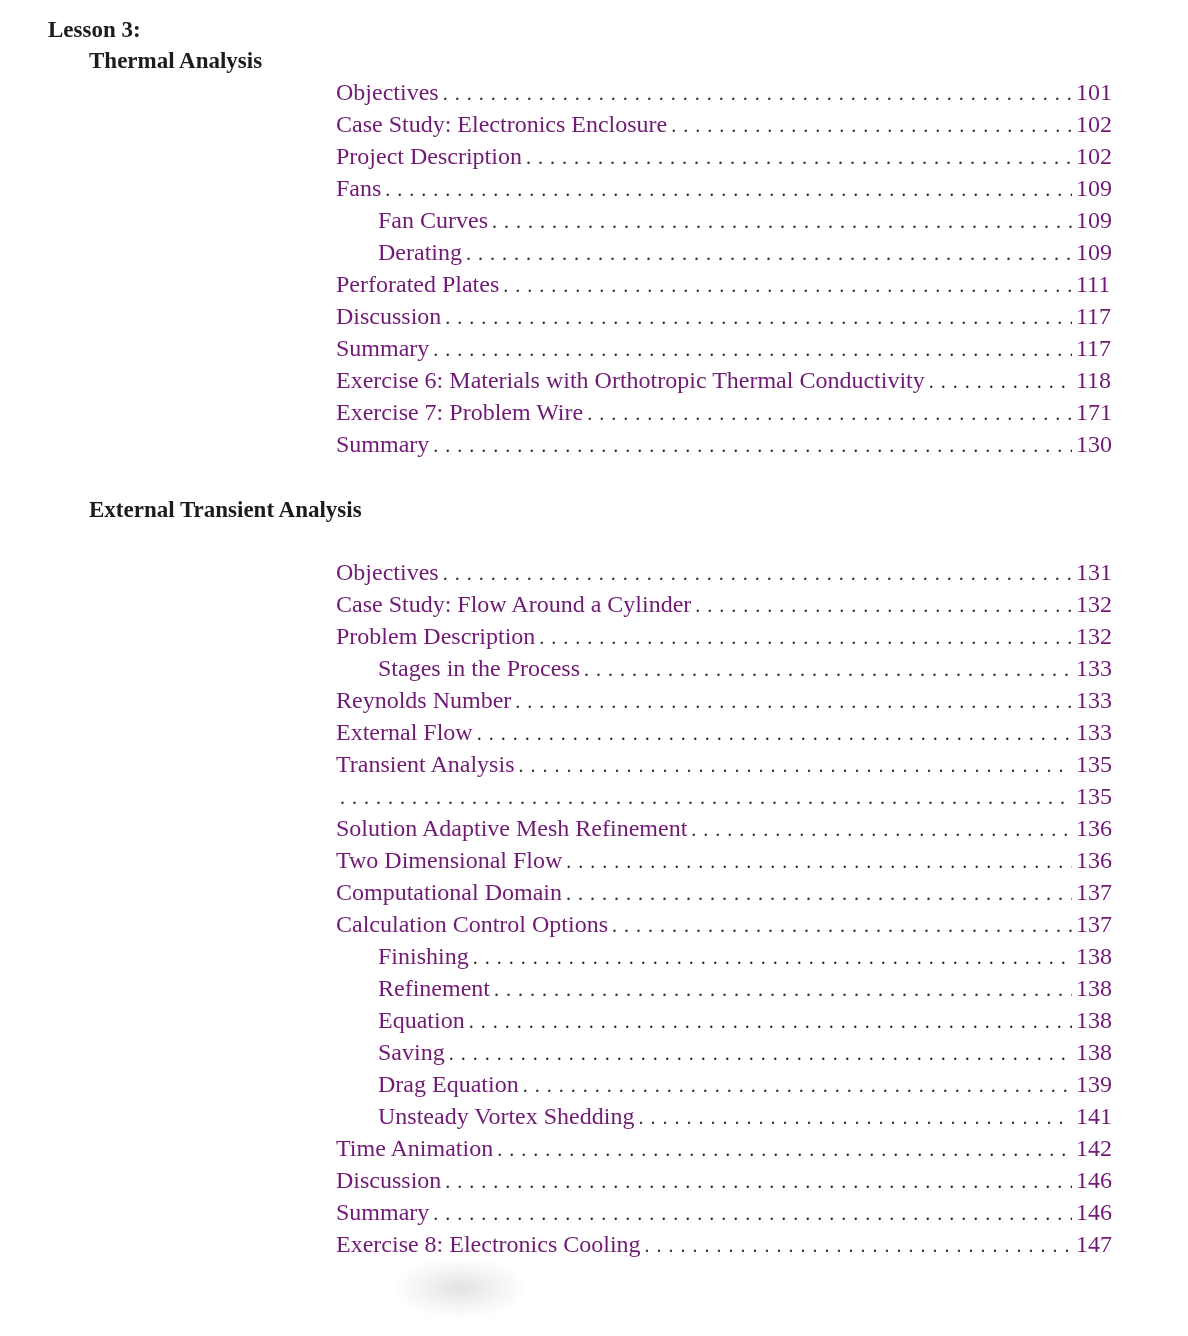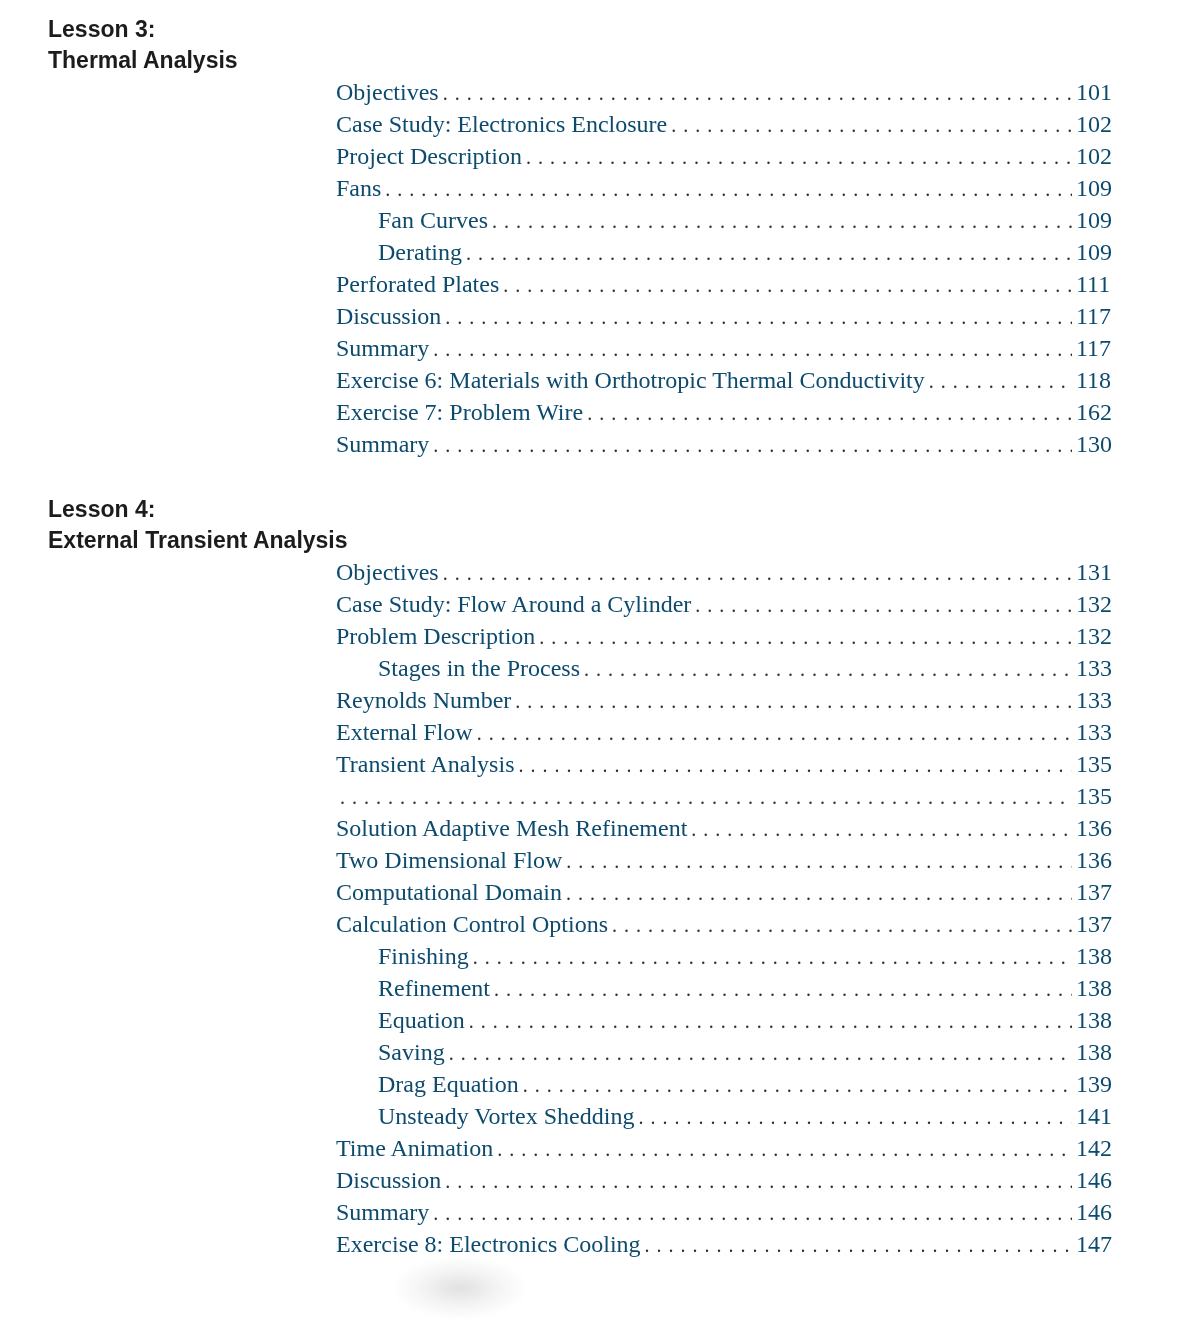--- a/index.html
+++ b/index.html
@@ -1,20 +1,20 @@
 <!DOCTYPE html>
 <html><head>
 <meta charset="utf-8">
 <style>
   html, body { margin: 0; padding: 0; background: #ffffff; }
   body { width: 1188px; height: 1336px; position: relative; overflow: hidden; color: #1a1a1a; }
-  .lesson { position: absolute; left: 48px; font-family: Liberation Sans, sans-serif; font-weight: bold; font-size: 23px; line-height: 31px; color: #1c1c1c; }
+  .lesson { position: absolute; left: 48px; font-family: Liberation Serif, serif; font-weight: bold; font-size: 23px; line-height: 31px; color: #1c1c1c; }
   .lesson .num { display: block; }
-  .lesson .title { display: block; }
-  .toc { position: absolute; left: 336px; width: 780px; font-family: "Liberation Serif", "DejaVu Serif", serif; font-size: 24px; color: #0c4a6e; }
+  .lesson .title { display: block; margin-left: 41px; }
+  .toc { position: absolute; left: 336px; width: 780px; font-family: "Liberation Serif", "DejaVu Serif", serif; font-size: 24px; color: #701a75; }
   .entry { display: flex; align-items: baseline; height: 32px; line-height: 32px; white-space: nowrap; }
   .entry.sub .label { padding-left: 42px; }
   .label { flex: 0 0 auto; }
   .leader { flex: 1 1 auto; overflow: hidden; margin: 0 4px; color: #333; letter-spacing: 6.5px; font-size: 20px; }
   .leader::before { content: ". . . . . . . . . . . . . . . . . . . . . . . . . . . . . . . . . . . . . . . . . . . . . . . . . . . . . . . . . . . . . . . . . . . . . . . . . . . . . . . . . . . . . . . . . . . . . . . . . . . . ."; letter-spacing: 0; word-spacing: 2px; }
   .page { flex: 0 0 auto; width: 40px; }
   .smudge { position: absolute; left: 395px; top: 1258px; width: 130px; height: 60px; background: radial-gradient(ellipse at center, rgba(120,120,120,0.22) 0%, rgba(160,160,160,0.10) 45%, rgba(255,255,255,0) 75%); }
 </style>
 </head>
 <body>
@@ -70,31 +70,30 @@
       <span class="page">117</span>
     </div>
     <div class="entry">
       <span class="label">Exercise 6: Materials with Orthotropic Thermal Conductivity</span>
       <span class="leader"></span>
       <span class="page">118</span>
     </div>
     <div class="entry">
       <span class="label">Exercise 7: Problem Wire</span>
       <span class="leader"></span>
-      <span class="page">162</span>
+      <span class="page">171</span>
     </div>
     <div class="entry">
       <span class="label">Summary</span>
       <span class="leader"></span>
       <span class="page">130</span>
     </div>
   </div>
 
 <div class="lesson" style="top:494px;">
-  <span class="num">Lesson 4:</span>
   <span class="title">External Transient Analysis</span>
 </div>
 <div class="toc" style="top:556px;">
     <div class="entry">
       <span class="label">Objectives</span>
       <span class="leader"></span>
       <span class="page">131</span>
     </div>
     <div class="entry">
       <span class="label">Case Study: Flow Around a Cylinder</span>

